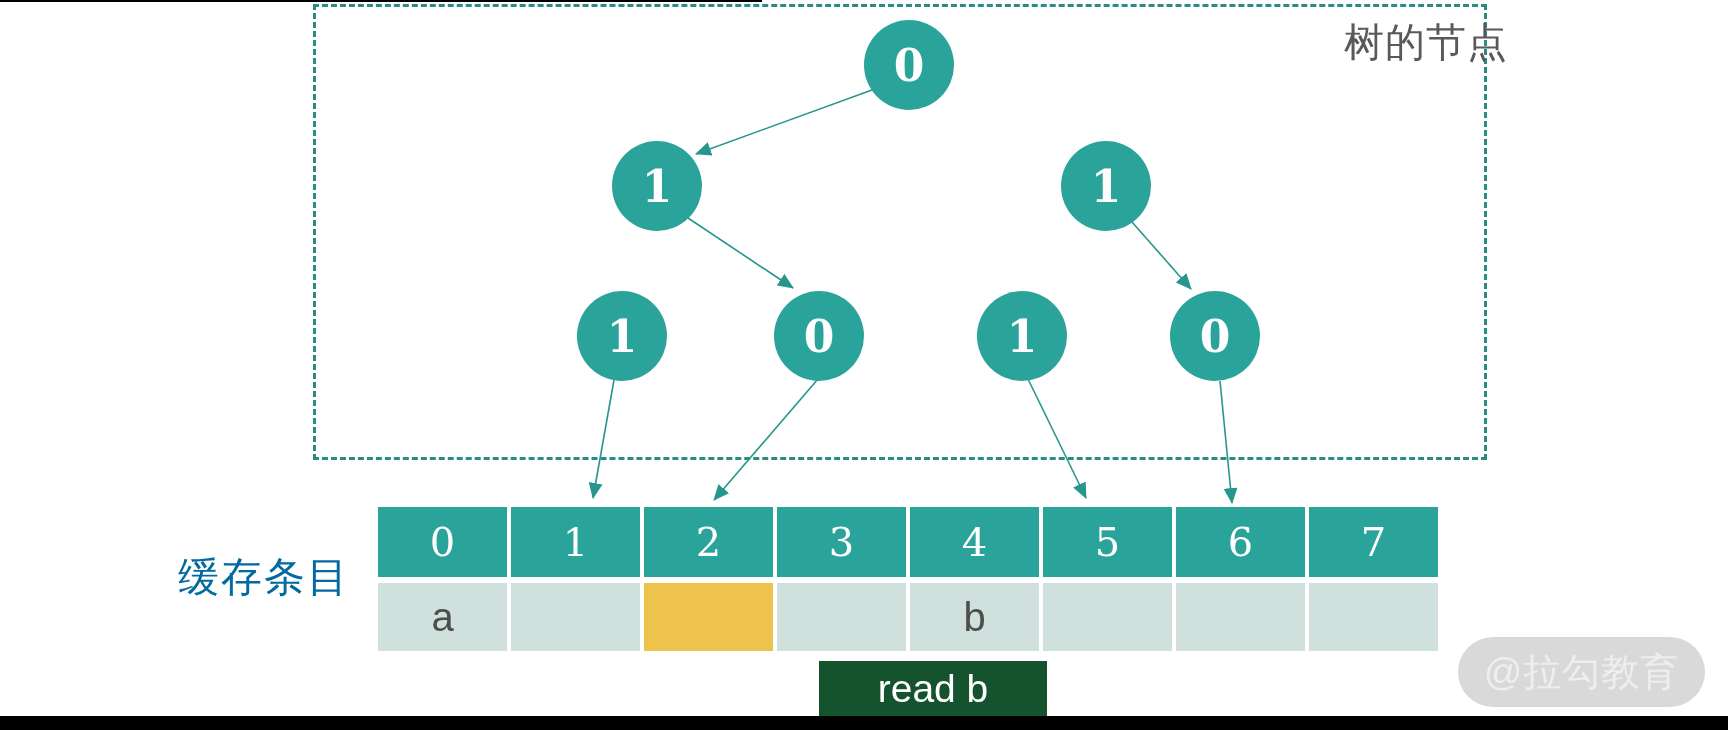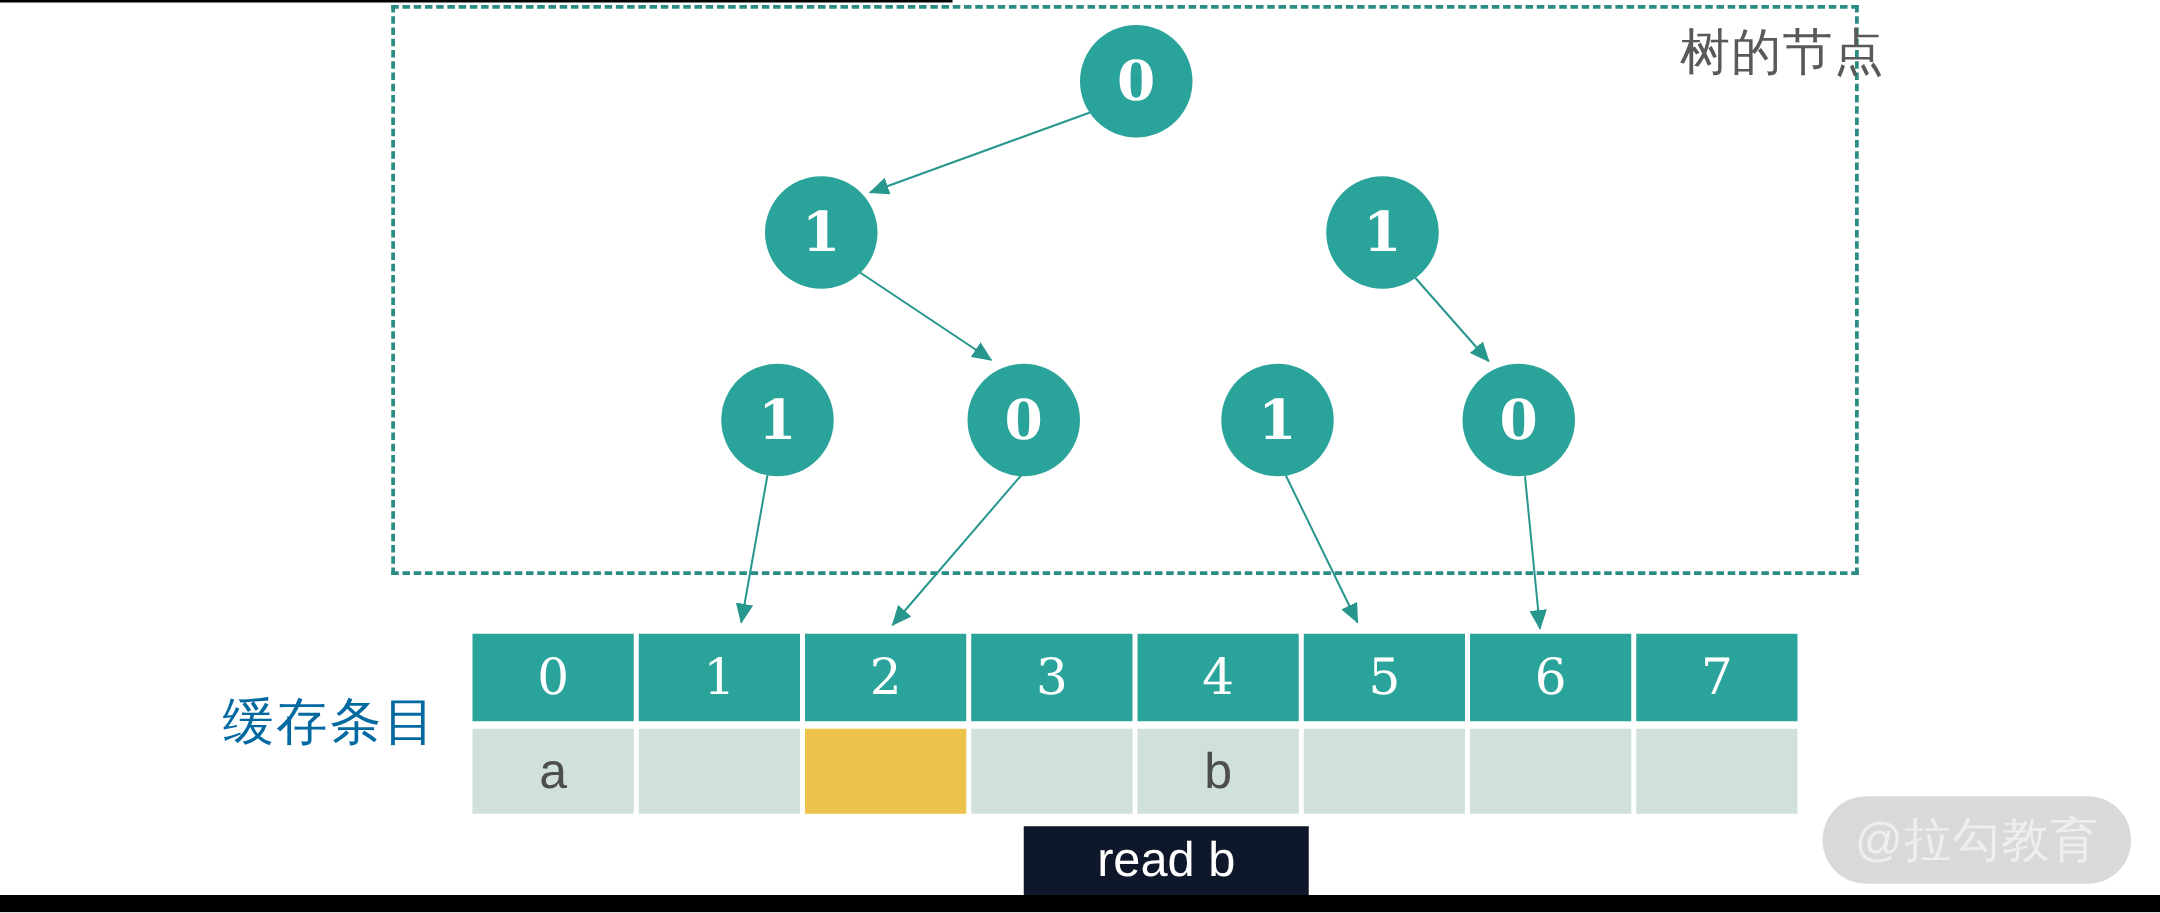--- a/index.html
+++ b/index.html
@@ -55,21 +55,21 @@
     font-size: 40px;
   }
   .dcell.highlight { background: #edc34c; }
   .cache-label {
     position: absolute; left: 178px; top: 553px;
     font-size: 41px; line-height: 48px; color: #0369a1;
     letter-spacing: 2px; white-space: nowrap;
   }
   .read-btn {
     position: absolute; left: 819px; top: 661px; width: 228px; height: 56px;
-    background: #0f172a; color: #ffffff;
+    background: #14532d; color: #ffffff;
     display: flex; align-items: center; justify-content: center;
     font-size: 39px;
     text-align: center;
   }
   .watermark {
     position: absolute; left: 1458px; top: 637px; width: 247px; height: 70px;
     background: #d9d9d9; border-radius: 35px;
     display: flex; align-items: center; justify-content: center;
     font-size: 38px; color: #eeeeee; letter-spacing: 1px;
   }

